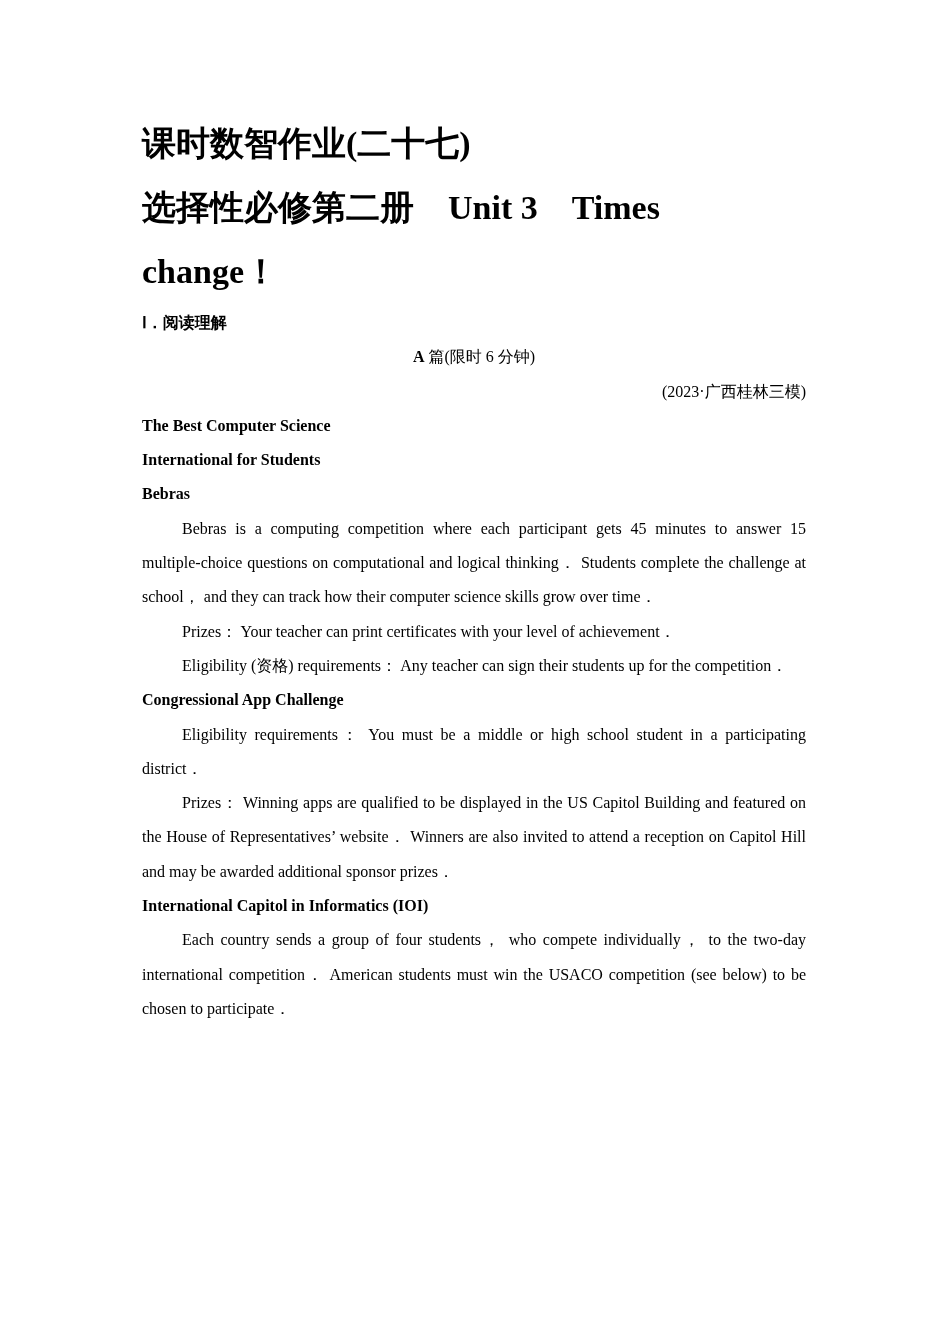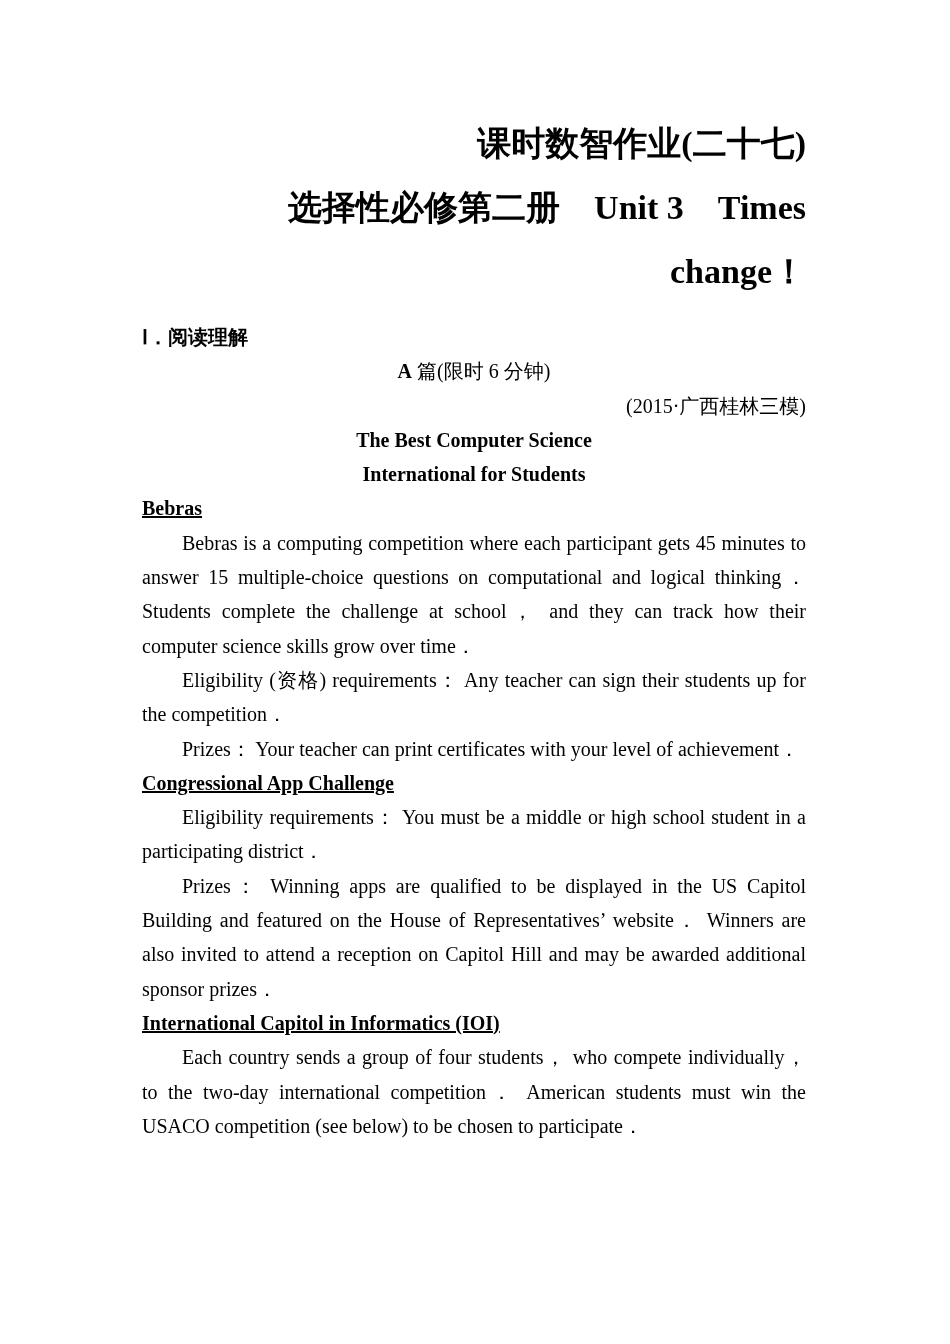--- a/index.html
+++ b/index.html
@@ -13,51 +13,49 @@
     height: 1344px;
     font-family: "Liberation Serif", serif;
     overflow: hidden;
   }
   .content {
     width: 664px;
     margin-left: 142px;
     padding-top: 112px;
   }
   
-  .titles { text-align: right; }
+  .titles { text-align: left; }
   .title-line {
     font-size: 34px;
     line-height: 64px;
     white-space: nowrap;
   }
   .title-bold { font-weight: bold; }
   .title-cn-bold { font-weight: bold; }
   .title-en { font-weight: bold; }
   
   .body-block {
-    margin-top: 16px;
-    font-size: 20px;
+    margin-top: 2px;
+    font-size: 16px;
     line-height: 34.3px;
   }
   .section-heading {
     font-family: "Liberation Sans", sans-serif;
     font-weight: bold;
     text-align: left;
   }
   .passage-label { text-align: center; font-family: Liberation Serif, serif; }
   .passage-label .b { font-weight: bold; }
   .source-line { text-align: right; }
   .article-title {
-    text-align: center;
     font-weight: bold;
   }
   .article-heading {
     font-weight: bold;
     text-align: left;
-    text-decoration: underline;
   }
   .article-paragraph {
     text-indent: 40px;
     text-align: justify;
     text-justify: inter-word;
   }
 </style>
 </head>
 <body>
 
@@ -67,30 +65,30 @@
     <div class="title-line title-bold">课时数智作业(二十七)</div>
     <div class="title-line"><span class="title-cn-bold">选择性必修第二册　</span><span class="title-en">Unit 3　Times</span></div>
     <div class="title-line title-en">change！</div>
   </div>
 
   <div class="body-block">
     <div class="section-heading">Ⅰ．阅读理解</div>
 
     <div class="passage-label"><span class="b">A</span><span> 篇(限时 6 分钟)</span></div>
 
-    <div class="source-line">(2015·广西桂林三模)</div>
+    <div class="source-line">(2023·广西桂林三模)</div>
 
     <div class="article-title">The Best Computer Science</div>
     <div class="article-title">International for Students</div>
 
     <div id="article-body">
         <div class="article-heading">Bebras</div>
         <div class="article-paragraph">Bebras is a computing competition where each participant gets 45 minutes to answer 15 multiple-choice questions on computational and logical thinking． Students complete the challenge at school， and they can track how their computer science skills grow over time．</div>
+        <div class="article-paragraph">Prizes： Your teacher can print certificates with your level of achievement．</div>
         <div class="article-paragraph">Eligibility (资格) requirements： Any teacher can sign their students up for the competition．</div>
-        <div class="article-paragraph">Prizes： Your teacher can print certificates with your level of achievement．</div>
         <div class="article-heading">Congressional App Challenge</div>
         <div class="article-paragraph">Eligibility requirements： You must be a middle or high school student in a participating district．</div>
         <div class="article-paragraph">Prizes： Winning apps are qualified to be displayed in the US Capitol Building and featured on the House of Representatives’ website． Winners are also invited to attend a reception on Capitol Hill and may be awarded additional sponsor prizes．</div>
         <div class="article-heading">International Capitol in Informatics (IOI)</div>
         <div class="article-paragraph">Each country sends a group of four students， who compete individually， to the two-day international competition． American students must win the USACO competition (see below) to be chosen to participate．</div>
       </div>
   </div>
 
 </div>
 

